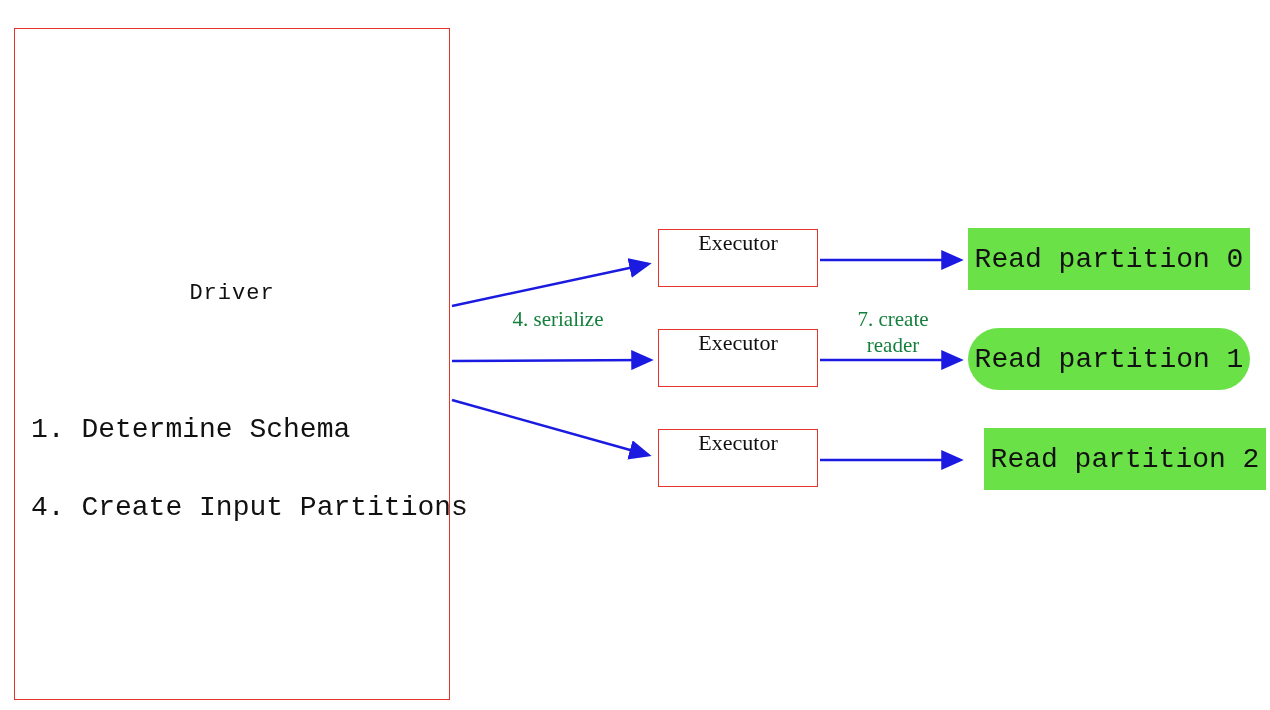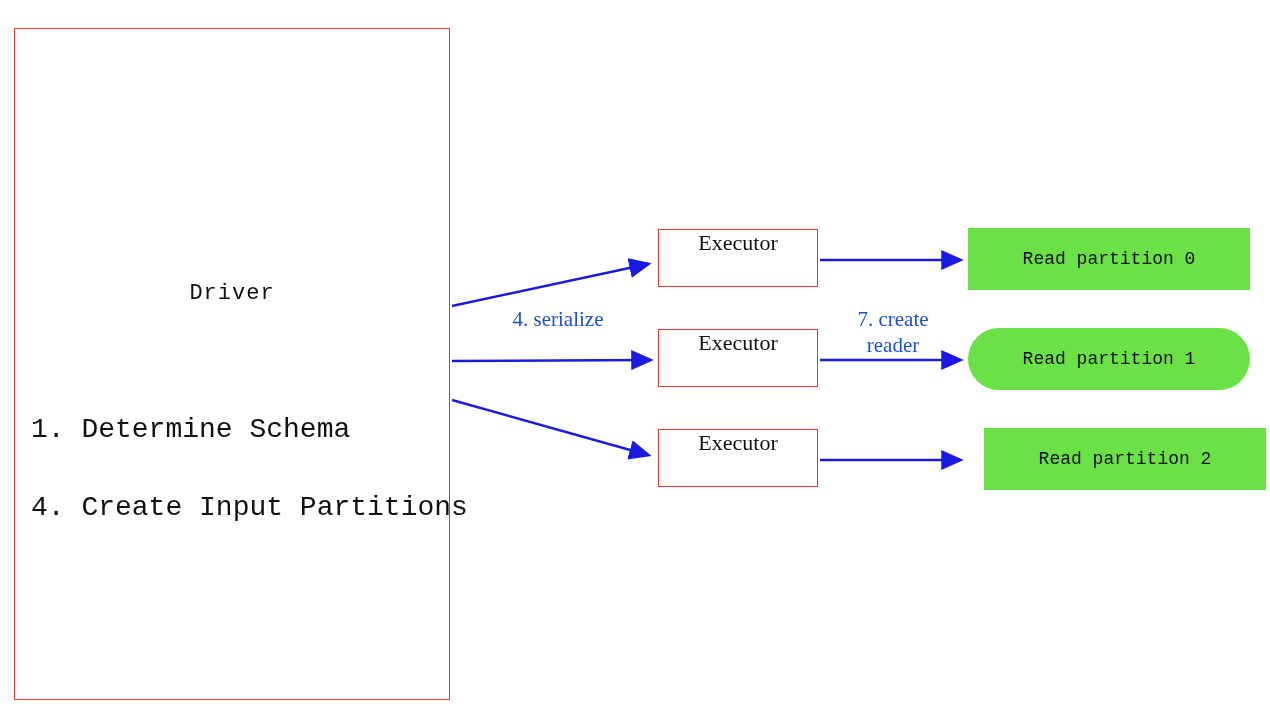--- a/index.html
+++ b/index.html
@@ -61,32 +61,32 @@
   .exec-3 { top: 429px; }
   .partition-box {
     width: 282px;
     height: 62px;
     left: 968px;
     background: #6ae147;
     border: none;
     display: flex;
     align-items: center;
     justify-content: center;
-    font-size: 18px;
+    font-size: 28px;
   }
   .part-1 { top: 228px; }
   .part-2 { top: 328px; border-radius: 31px; }
   .part-3 { top: 428px; margin-left: 16px; }
   .edge-label {
     position: absolute;
     text-align: center;
     font-family: "Liberation Serif", "DejaVu Serif", serif;
     font-size: 21px;
     line-height: 26px;
-    color: #1d4ed8;
+    color: #15803d;
   }
   .label-serialize {
     left: 466px;
     top: 306px;
     width: 184px;
   }
   .label-reader {
     left: 830px;
     top: 306px;
     width: 126px;

